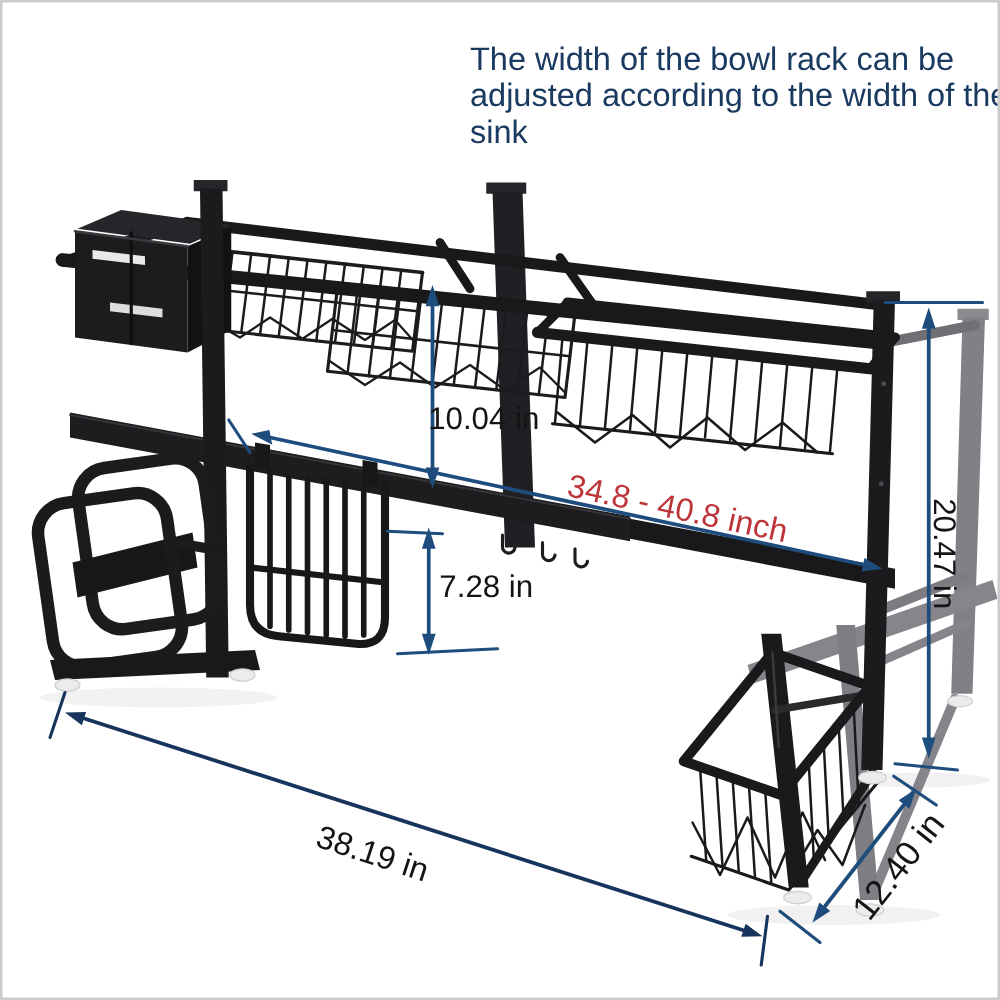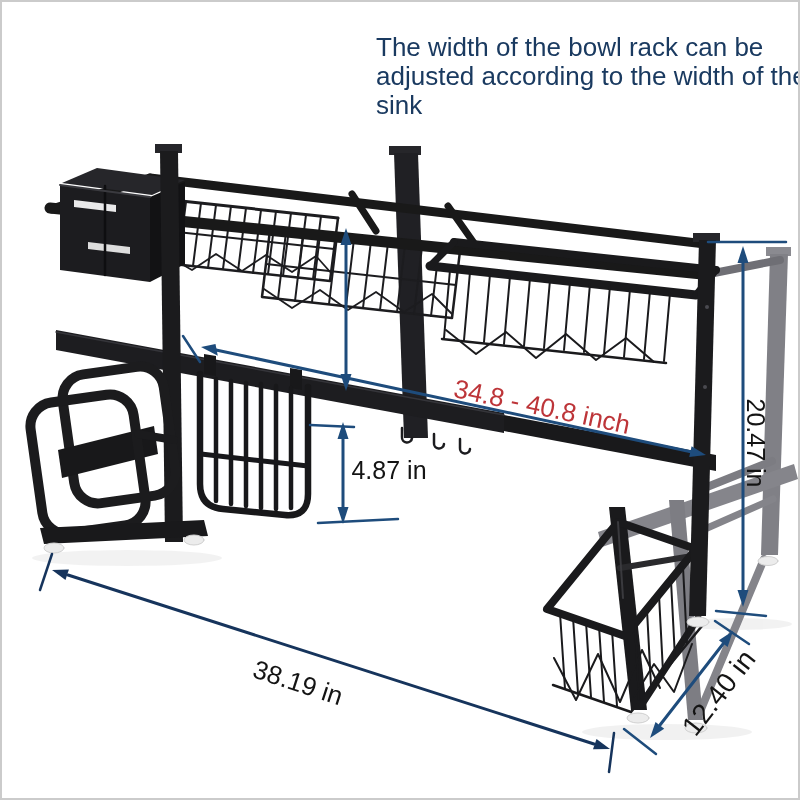--- a/index.html
+++ b/index.html
@@ -212,18 +212,19 @@
       <path d="M658,723 L721,642" stroke-width="3" fill="none"></path>
       <polygon points="648,736 662.2,726.8 653.5,720" stroke="none"></polygon>
       <polygon points="731,629 725.6,645 716.9,638.2" stroke="none"></polygon>
       <path d="M622,727 L654,752" stroke-width="2.5" fill="none"></path>
       <path d="M713,619 L747,642" stroke-width="2.5" fill="none"></path>
     </g>
   </svg>
 
   <div class="note">The width of the bowl rack can be adjusted according to the width of the sink</div>
 
+  <div class="dim-label dl-upper">10.04 in</div>
   <div class="dim-label dl-width">34.8 - 40.8 inch</div>
-  <div class="dim-label dl-clear">4.87 in</div>
+  <div class="dim-label dl-clear">7.28 in</div>
   <div class="dim-label dl-height">20.47 in</div>
   <div class="dim-label dl-length">38.19 in</div>
   <div class="dim-label dl-depth">12.40 in</div>
 </div>
 
 </body></html>

